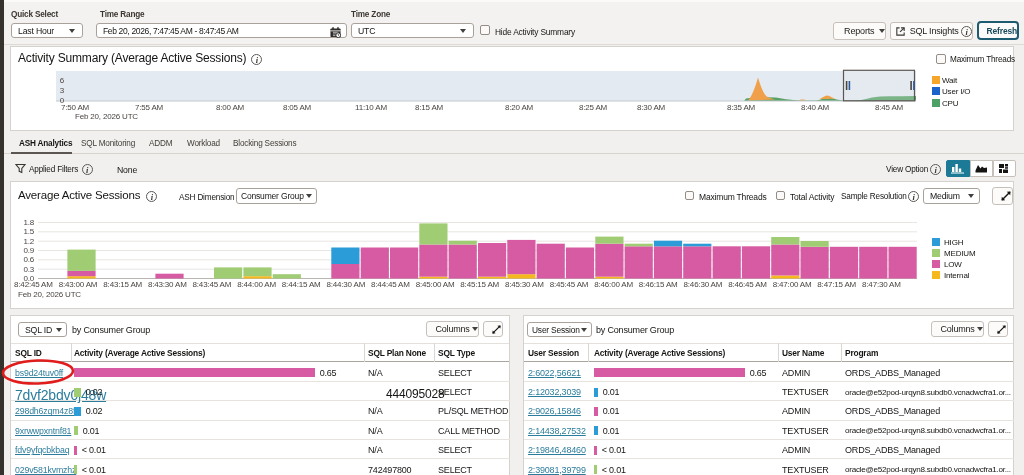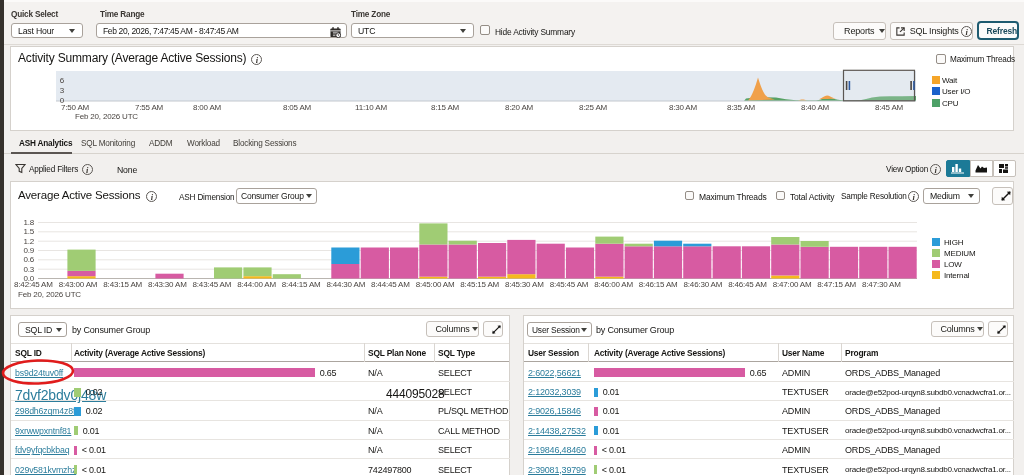--- a/index.html
+++ b/index.html
@@ -68,27 +68,27 @@
 <rect x="845.8" y="81" width="1.6" height="9" fill="#4a453f"></rect>
     <rect x="848.6" y="81" width="1.6" height="9" fill="#2f5a9e"></rect>
 <rect x="910.3" y="81" width="1.6" height="9" fill="#4a453f"></rect>
     <rect x="913.1" y="81" width="1.6" height="9" fill="#2f5a9e"></rect>
 <text x="64" y="82.5" text-anchor="end" class="ax">6</text>
 <text x="64" y="92.5" text-anchor="end" class="ax">3</text>
 <text x="64" y="103" text-anchor="end" class="ax">0</text>
 </svg>
 <div class="ax abs" style="left:45px;top:103px;width:60px;text-align:center">7:50 AM</div>
 <div class="ax abs" style="left:119px;top:103px;width:60px;text-align:center">7:55 AM</div>
-<div class="ax abs" style="left:193px;top:103px;width:60px;">8:00 AM</div>
+<div class="ax abs" style="left:200px;top:103px;width:60px;text-align:center">8:00 AM</div>
 <div class="ax abs" style="left:267px;top:103px;width:60px;text-align:center">8:05 AM</div>
 <div class="ax abs" style="left:341px;top:103px;width:60px;text-align:center">11:10 AM</div>
-<div class="ax abs" style="left:415px;top:103px;width:60px;text-align:center">8:15 AM</div>
+<div class="ax abs" style="left:415px;top:103px;width:60px;text-align:left">8:15 AM</div>
 <div class="ax abs" style="left:489px;top:103px;width:60px;text-align:center">8:20 AM</div>
 <div class="ax abs" style="left:563px;top:103px;width:60px;text-align:center">8:25 AM</div>
-<div class="ax abs" style="left:637px;top:103px;width:60px;text-align:right">8:30 AM</div>
+<div class="ax abs" style="left:637px;top:103px;width:60px;text-align:left">8:30 AM</div>
 <div class="ax abs" style="left:711px;top:103px;width:60px;text-align:center">8:35 AM</div>
 <div class="ax abs" style="left:785px;top:103px;width:60px;text-align:center">8:40 AM</div>
 <div class="ax abs" style="left:859px;top:103px;width:60px;text-align:center">8:45 AM</div>
 <div class="abs ax" style="left:75px;top:112px">Feb 20, 2026 UTC</div>
 
 <div class="abs" style="left:932px;top:76px;width:8px;height:8px;background:#f5a529"></div>
 <div class="abs ax" style="left:942px;top:76px;color:#161513">Wait</div>
 <div class="abs" style="left:932px;top:87.4px;width:8px;height:8px;background:#1b62cb"></div>
 <div class="abs ax" style="left:942px;top:87.4px;color:#161513">User I/O</div>
 <div class="abs" style="left:932px;top:98.5px;width:8px;height:8px;background:#4da167"></div>

